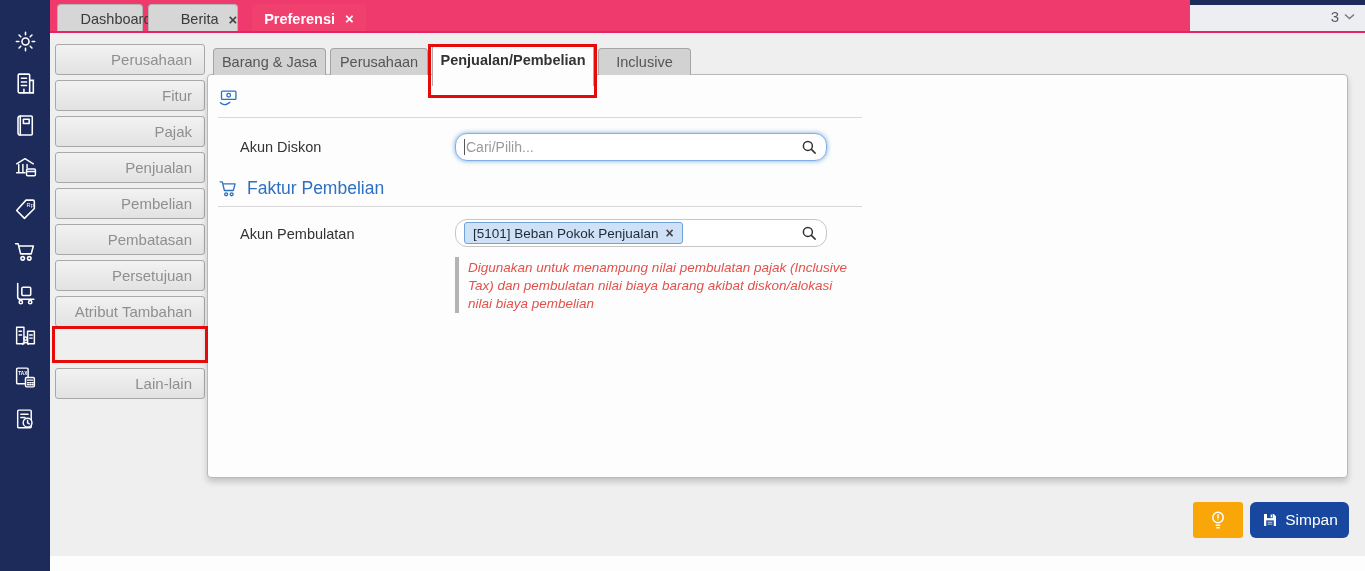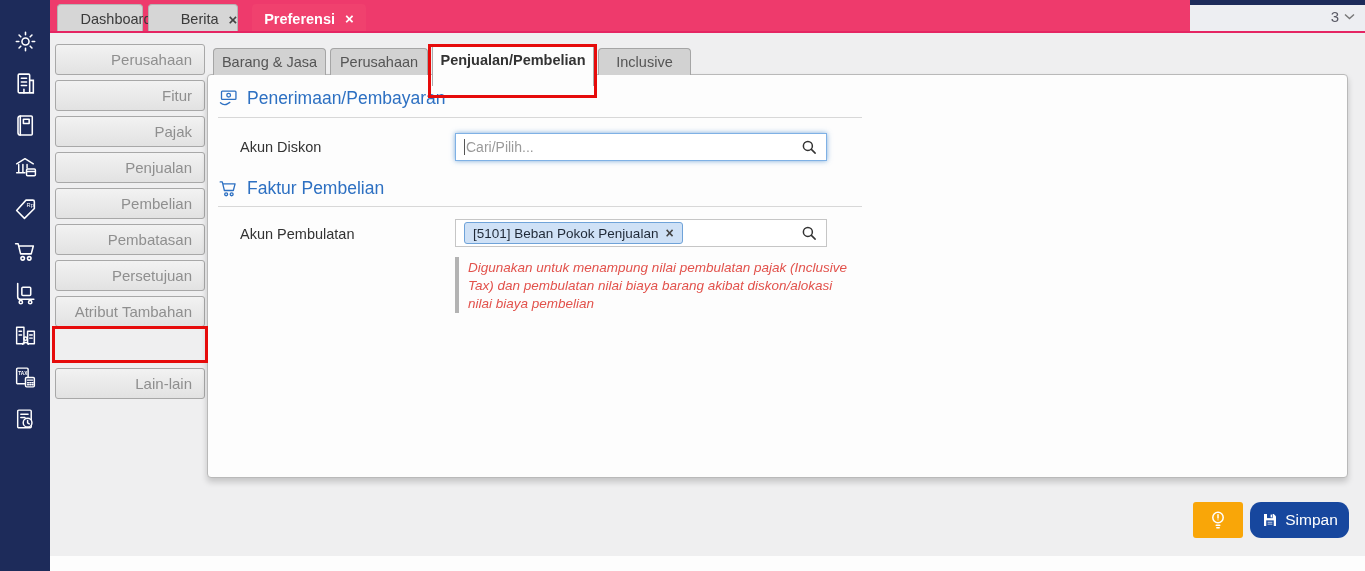--- a/index.html
+++ b/index.html
@@ -55,21 +55,21 @@
 
   
   .sec-head { position:absolute; display:flex; align-items:center; gap:8px; color:#2D70C2; font-size:17.5px; z-index:5; }
   .sec-head.h1 { left:218px; top:88px; }
   .sec-head.h2 { left:218px; top:178px;justify-content:center; }
   .divider { position:absolute; left:218px; width:644px; height:1px; background:#D8D8D8; z-index:5; }
   .div1 { top:117px; } .div2 { top:206px; }
   .field-label { position:absolute; left:240px; color:#333; font-size:14.5px; z-index:5; }
   .lbl1 { top:139px; } .lbl2 { top:226px; }
 
-  .lookup { position:absolute; left:455px; width:372px; height:28px; background:#fff; border-radius:0;
+  .lookup { position:absolute; left:455px; width:372px; height:28px; background:#fff; border-radius:12px;
             display:flex; align-items:center; padding:0 8px; z-index:5; }
   .lookup.focused { top:133px; border:1px solid #7FB1E5; box-shadow:0 0 5px rgba(82,146,210,0.75); }
   .lookup.plain { top:219px; border:1px solid #C6C6C6; }
   .lookup input { border:none; outline:none; flex:1; font-size:14px; color:#333; background:transparent;
                   font-family:"Liberation Sans",sans-serif; }
   .lookup input::placeholder { color:#9A9A9A; }
   .caret { width:1px; height:16px; background:#555; margin-right:1px; }
   .search-glyph { width:18px; height:18px; flex:0 0 auto; cursor:pointer; }
 
   .chip { display:flex; align-items:center; gap:7px; background:#CFE1F6; border:1px solid #6FA3D9; border-radius:3px;
@@ -77,21 +77,21 @@
   .chip-close { color:#444; font-weight:bold; font-size:14px; cursor:pointer; line-height:1; }
 
   .note { position:absolute; left:455px; top:257px; width:396px; display:flex; gap:9px; z-index:5; }
   .note-bar { width:4px; background:#B3B3B3; flex:0 0 auto; }
   .note-text { color:#E2524C; font-style:italic; font-size:13.5px; line-height:18px; padding-top:2px; }
 
   
   .btn-bulb { position:absolute; left:1193px; top:502px; width:50px; height:36px; background:#F9A608; border:none;
               border-radius:3px; display:flex; align-items:center; justify-content:center; cursor:pointer; z-index:6; }
   .btn-save { position:absolute; left:1250px; top:502px; width:99px; height:36px; background:#17479E; border:none;
-              border-radius:11px; display:flex; align-items:center; justify-content:center; gap:6px; color:#fff;
+              border-radius:6px; display:flex; align-items:center; justify-content:center; gap:6px; color:#fff;
               font-size:15.5px; cursor:pointer; z-index:6; font-family:"Liberation Sans",sans-serif; }
 </style>
 </head>
 <body>
 
 <div class="canvas">
 
   <div class="topbar-pink"></div>
   <div class="topbar-right">
     <div class="navy-strip"></div>
@@ -221,21 +221,20 @@
   <div class="ctab" style="left:598px; width:93px;">
     <span>Inclusive</span>
   </div>
 
   <div class="sec-head h1">
     <svg viewBox="0 0 24 24" width="21" height="21" fill="none" stroke="#2D70C2" stroke-width="1.5" stroke-linecap="round" stroke-linejoin="round">
       <rect x="4" y="3.5" width="16.5" height="9.5" rx="1"></rect>
       <circle cx="12.2" cy="8.2" r="2.1"></circle>
       <path d="M2.8 16.8c2.6 2.6 5.4 2.9 8.4 1l2.3-1.4"></path>
     </svg>
-    <span>Penerimaan/Pembayaran</span>
   </div>
   <div class="divider div1"></div>
 
   <div class="field-label lbl1">Akun Diskon</div>
   <div class="lookup focused">
     <span class="caret"></span>
     <input type="text" value="" placeholder="Cari/Pilih..." style="">
     <svg class="search-glyph" viewBox="0 0 24 24" fill="none" stroke="#333" stroke-width="2" stroke-linecap="round">
       <circle cx="10.5" cy="10.5" r="6"></circle>
         <path d="M15.2 15.2l5 5"></path>

